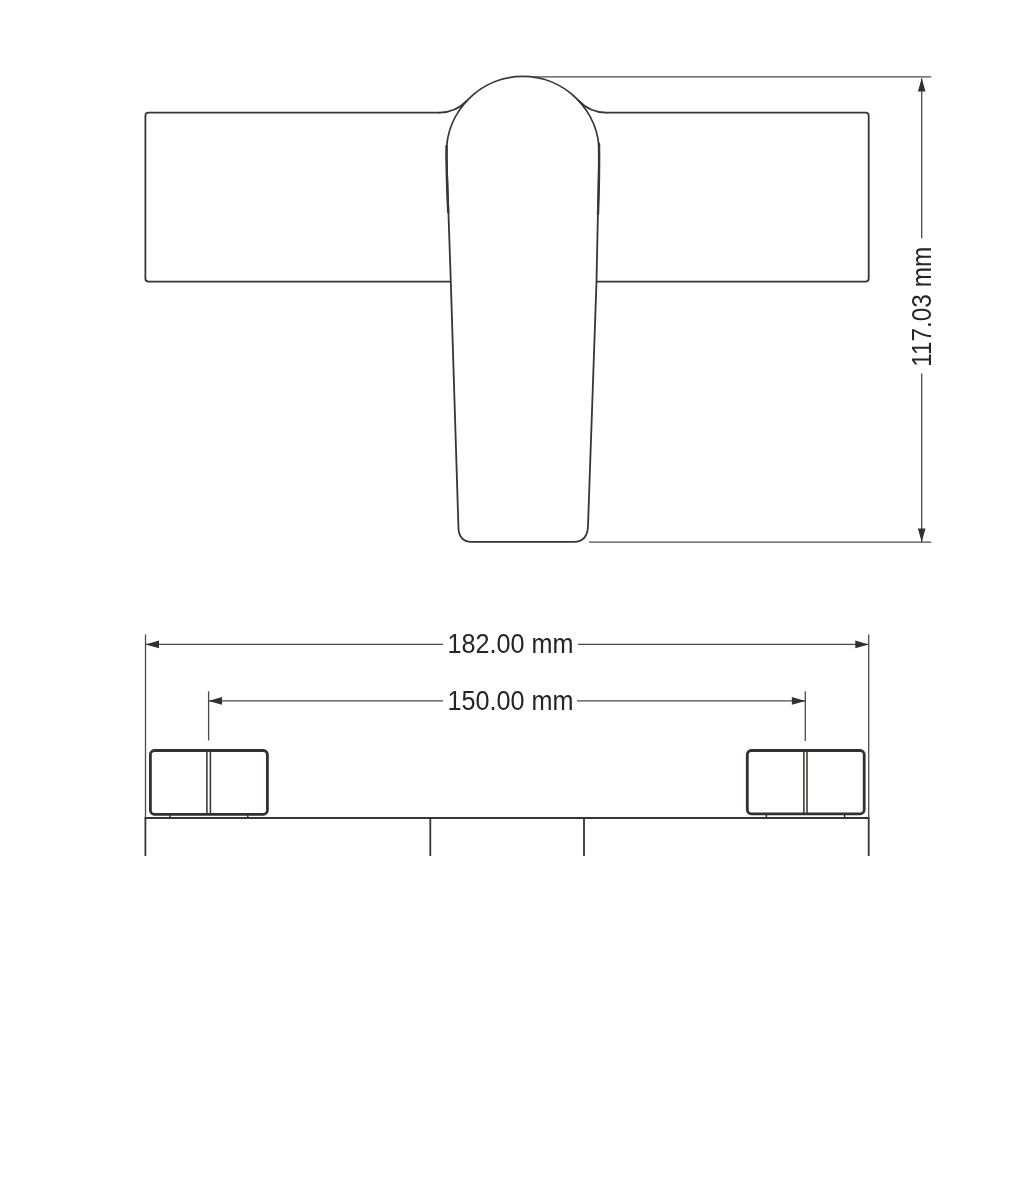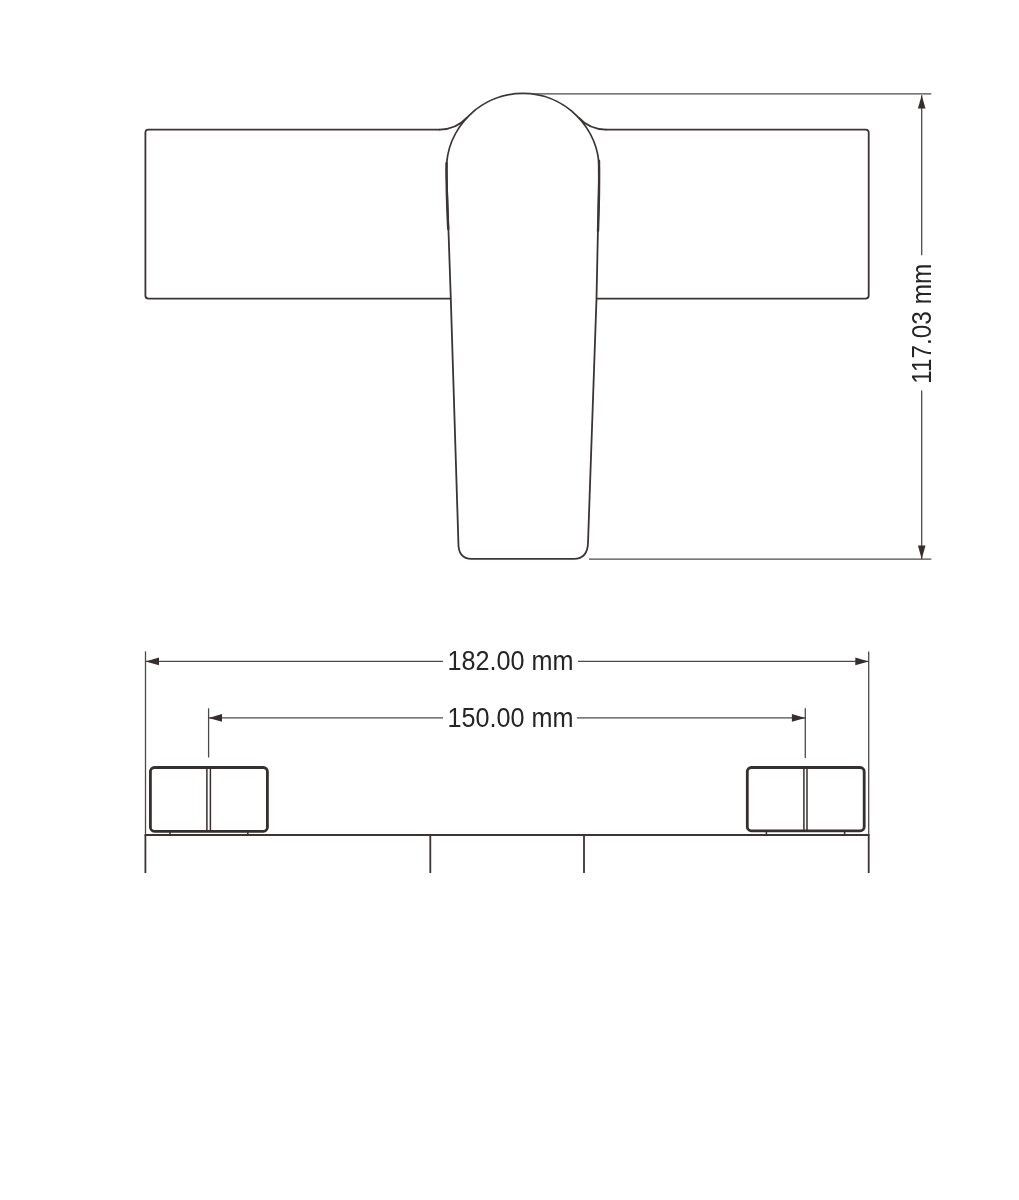--- a/index.html
+++ b/index.html
@@ -1,16 +1,16 @@
 <!DOCTYPE html>
 <html><head>
 <meta charset="utf-8">
 <style>
   html,body{margin:0;padding:0;background:#ffffff;}
-  #page{position:relative;width:1019px;height:856px;background:#ffffff;overflow:hidden;margin-top:17px;}
+  #page{position:relative;width:1019px;height:856px;background:#ffffff;overflow:hidden;}
   svg{position:absolute;left:0;top:0;}
   text{font-family:"Liberation Sans",sans-serif;fill:#252525;}
 </style>
 </head>
 <body>
 <div id="page">
 <svg width="1019" height="1200" viewBox="0 0 1019 1200">
 
   <g stroke="#3a3533" stroke-width="1.8" fill="none" stroke-linecap="round">
 

